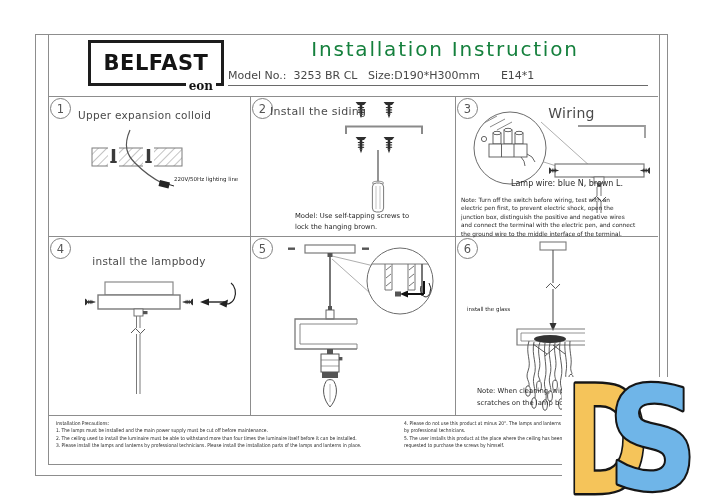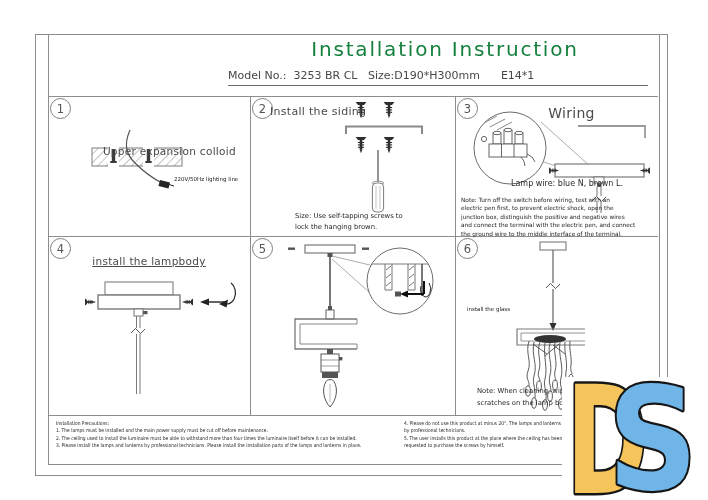--- a/index.html
+++ b/index.html
@@ -56,40 +56,44 @@
   </svg>
 
   <div class="frame" style="left:35px;top:34px;width:631px;height:440px;"></div>
   <div class="frame" style="left:48px;top:34px;width:610px;height:429px;"></div>
   <div class="hline" style="left:48px;top:96px;width:610px;"></div>
   <div class="vline" style="left:250px;top:96px;height:319px;"></div>
   <div class="vline" style="left:455px;top:96px;height:319px;"></div>
   <div class="hline" style="left:48px;top:236px;width:610px;"></div>
   <div class="hline" style="left:48px;top:415px;width:610px;"></div>
 
+  <div class="logo-box">
+    <span class="logo-brand">BELFAST</span>
+    <span class="logo-eon">eon</span>
+  </div>
   <div class="doc-title">Installation Instruction</div>
   <div class="model-line">Model No.:  3253 BR CL   Size:D190*H300mm      E14*1</div>
 
   <div class="panel" style="left:48px;top:96px;width:202px;height:140px;">
     <svg width="202" height="140" viewBox="0 0 202 140">
       <rect x="44" y="52" width="90" height="18" fill="url(#hatch)" stroke="#7d7d7d" stroke-width="1"></rect>
       <rect x="60" y="51" width="11" height="20" fill="#fff"></rect>
       <rect x="95" y="51" width="11" height="20" fill="#fff"></rect>
       <g fill="#3a3a3a">
         <rect x="63.8" y="53" width="3.4" height="14"></rect>
         <rect x="62.3" y="65" width="6.4" height="2"></rect>
         <rect x="98.8" y="53" width="3.4" height="14"></rect>
         <rect x="97.3" y="65" width="6.4" height="2"></rect>
       </g>
       <path d="M82,34 C75,50 79,59 87,67 C96,76 106,83 114,87" fill="none" stroke="#555" stroke-width="1.2"></path>
       <polygon points="112,84 122,86.5 120.5,92.5 110.5,90" fill="#242424"></polygon>
       <line x1="121" y1="88.5" x2="126" y2="90" stroke="#242424" stroke-width="1"></line>
     </svg>
     <span class="step-circle">1</span>
-    <span class="ptitle" style="left:30px;right:14px;top:13px;text-align:right;margin-top:36px;">Upper expansion colloid</span>
+    <span class="ptitle" style="left:30px;right:14px;top:13px;text-align:left;">Upper expansion colloid</span>
     <span class="abs" style="left:126px;top:80px;font-size:5.5px;color:#222;white-space:nowrap;">220V/50Hz lighting line</span>
   </div>
 
   <div class="panel" style="left:250px;top:96px;width:205px;height:140px;">
     <svg width="205" height="140" viewBox="0 0 205 140">
       <use href="#screw" transform="translate(111,6) scale(1.2)"></use>
       <use href="#screw" transform="translate(139,6) scale(1.2)"></use>
       <path d="M96,38 V30.5 H172 V38" fill="none" stroke="#8a8a8a" stroke-width="2"></path>
       <use href="#screw" transform="translate(111,41) scale(1.2)"></use>
       <use href="#screw" transform="translate(139,41) scale(1.2)"></use>
@@ -97,21 +101,21 @@
         <line x1="128" y1="54" x2="128" y2="86" stroke="#7a7a7a" stroke-width="1.6"></line>
         <ellipse cx="128" cy="87" rx="5.6" ry="1.8" fill="#fff" stroke="#7a7a7a" stroke-width="0.8"></ellipse>
         <rect x="122.4" y="87" width="11.2" height="29" rx="4" fill="#fff" stroke="#7a7a7a" stroke-width="1"></rect>
         <line x1="126" y1="90" x2="126" y2="113" stroke="#9a9a9a" stroke-width="0.6"></line>
         <line x1="130" y1="90" x2="130" y2="113" stroke="#9a9a9a" stroke-width="0.6"></line>
       </g>
     </svg>
     <span class="step-circle">2</span>
     <span class="ptitle" style="left:20px;top:9px;font-size:11px;">Install the siding</span>
     <div class="tiny" style="left:45px;top:115px;">
-      <div>Size: Use self-tapping screws to</div>
+      <div>Model: Use self-tapping screws to</div>
       <div>lock the hanging brown.</div>
     </div>
   </div>
 
   <div class="panel" style="left:455px;top:96px;width:203px;height:140px;">
     <svg width="203" height="140" viewBox="0 0 203 140">
       <line x1="86" y1="26" x2="146" y2="80" stroke="#999" stroke-width="0.8"></line>
       <line x1="76" y1="62" x2="146" y2="84" stroke="#999" stroke-width="0.8"></line>
       <circle cx="55" cy="52" r="36" fill="#fff" stroke="#6c6c6c" stroke-width="1"></circle>
       <g stroke="#8b8b8b" stroke-width="1">
@@ -167,21 +171,21 @@
       <path d="M183,47 a8,11 0 1 1 -8,19" fill="none" stroke="#222" stroke-width="1.2"></path>
       <polygon points="171,68 180,63.5 178.5,71.5" fill="#222"></polygon>
       <rect x="86" y="73" width="9" height="7" fill="#fff" stroke="#666" stroke-width="0.9"></rect>
       <rect x="95" y="75" width="4.5" height="3.2" fill="#555"></rect>
       <line x1="88.5" y1="80" x2="88.5" y2="158" stroke="#7a7a7a" stroke-width="1"></line>
       <line x1="92" y1="80" x2="92" y2="158" stroke="#7a7a7a" stroke-width="1"></line>
       <rect x="83" y="92" width="15" height="6" fill="#fff"></rect>
       <use href="#brk" transform="translate(90,95)"></use>
     </svg>
     <span class="step-circle">4</span>
-    <span class="ptitle" style="left:25px;right:25px;top:19px;text-align:center;text-decoration:underline;">install the lampbody</span>
+    <span class="ptitle" style="left:25px;right:25px;top:19px;text-align:center;">install the lampbody</span>
   </div>
 
   <div class="panel" style="left:250px;top:236px;width:205px;height:179px;">
     <svg width="205" height="179" viewBox="0 0 205 179">
       <line x1="82" y1="20" x2="124" y2="30" stroke="#999" stroke-width="0.8"></line>
       <line x1="82" y1="23" x2="120" y2="57" stroke="#999" stroke-width="0.8"></line>
       <rect x="55" y="9" width="50" height="8" fill="#fff" stroke="#7a7a7a" stroke-width="1.2"></rect>
       <rect x="38" y="11.5" width="7" height="2.4" fill="#555"></rect>
       <rect x="112" y="11.5" width="7" height="2.4" fill="#555"></rect>
       <rect x="77.5" y="17" width="5" height="4" fill="#555"></rect>

